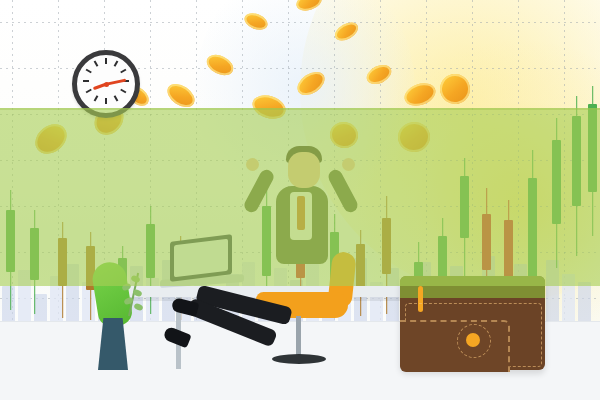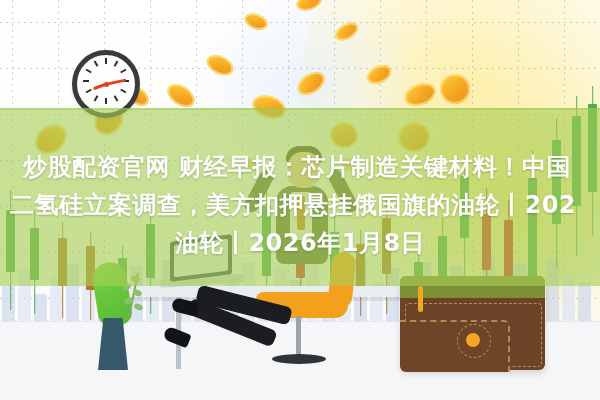--- a/index.html
+++ b/index.html
@@ -360,19 +360,14 @@
     <div class="wallet-card"></div>
     <div class="wallet-stitch"></div>
     <div class="wallet-pocket"></div>
     <div class="wallet-btn-ring"></div>
     <div class="wallet-btn"></div>
   </div>
 
   <div class="band"></div>
   <div class="band-top"></div>
 
-  <div class="headline">
-    <span class="hl-line l1">炒股配资官网 财经早报：芯片制造关键材料！中国</span>
-    <span class="hl-line l2">二氢硅立案调查，美方扣押悬挂俄国旗的油轮丨202</span>
-    <span class="hl-line l3">油轮丨2026年1月8日</span>
-  </div>
 
 </div>
 
 </body></html>

